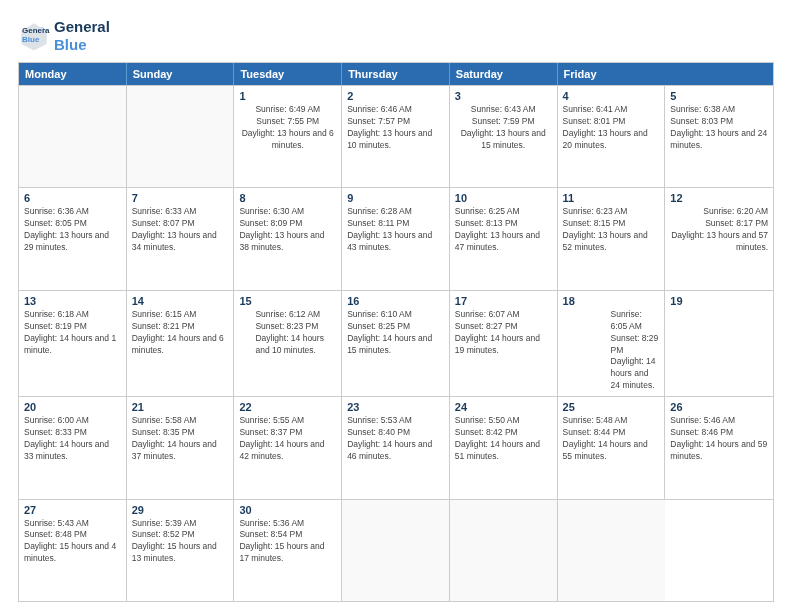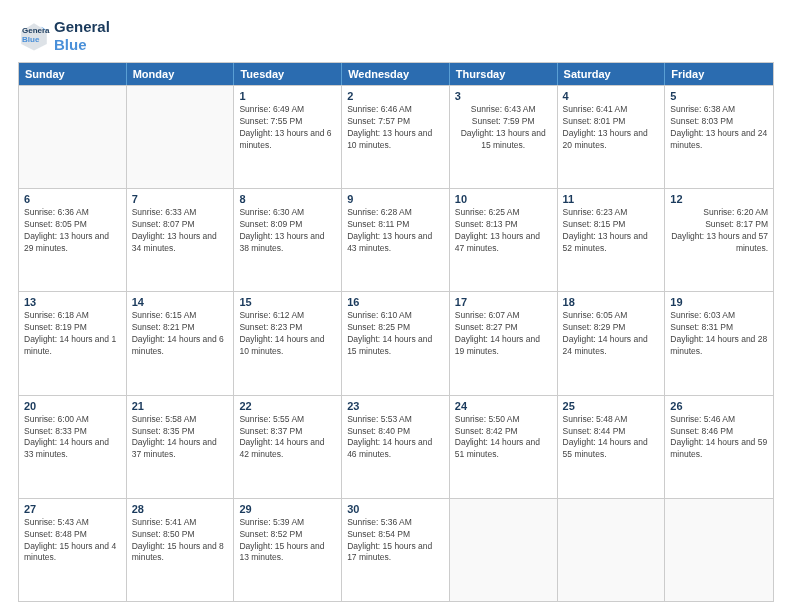--- a/index.html
+++ b/index.html
@@ -127,35 +127,34 @@
       </div>
     </div>
     <div class="title-block">
       <div class="title-month"></div>
       <div class="title-location"></div>
     </div>
   </div>
 
   <div class="calendar">
     <div class="cal-header-row">
-    <div class="cal-header-cell">Sunday</div>
-        <div class="cal-header-cell">Monday</div>
+    <div class="cal-header-cell">Monday</div>
+        <div class="cal-header-cell">Sunday</div>
         <div class="cal-header-cell">Tuesday</div>
-        <div class="cal-header-cell">Wednesday</div>
         <div class="cal-header-cell">Thursday</div>
         <div class="cal-header-cell">Saturday</div>
         <div class="cal-header-cell">Friday</div>
       </div>
     <div class="cal-body">
     <div class="cal-row">
           <div class="cal-cell empty"></div>
           <div class="cal-cell empty"></div>
           <div class="cal-cell">
             <div class="day-number">1</div>
-            <div class="day-info" style="white-space: pre-line;">Sunrise: 6:49 AM
+            <div class="day-info" style="white-space: pre-line; text-align: center;">Sunrise: 6:49 AM
 Sunset: 7:55 PM
 Daylight: 13 hours and 6 minutes.</div>
           </div>
           <div class="cal-cell">
             <div class="day-number">2</div>
             <div class="day-info" style="white-space: pre-line;">Sunrise: 6:46 AM
 Sunset: 7:57 PM
 Daylight: 13 hours and 10 minutes.</div>
           </div>
           <div class="cal-cell">
@@ -229,47 +228,44 @@
 Daylight: 14 hours and 1 minute.</div>
           </div>
           <div class="cal-cell">
             <div class="day-number">14</div>
             <div class="day-info" style="white-space: pre-line;">Sunrise: 6:15 AM
 Sunset: 8:21 PM
 Daylight: 14 hours and 6 minutes.</div>
           </div>
           <div class="cal-cell">
             <div class="day-number">15</div>
-            <div class="day-info" style="white-space: pre-line;">Sunrise: 6:12 AM
+            <div class="day-info" style="white-space: pre-line; margin-left: 16px;">Sunrise: 6:12 AM
 Sunset: 8:23 PM
 Daylight: 14 hours and 10 minutes.</div>
           </div>
           <div class="cal-cell">
             <div class="day-number">16</div>
             <div class="day-info" style="white-space: pre-line;">Sunrise: 6:10 AM
 Sunset: 8:25 PM
 Daylight: 14 hours and 15 minutes.</div>
           </div>
           <div class="cal-cell">
             <div class="day-number">17</div>
             <div class="day-info" style="white-space: pre-line;">Sunrise: 6:07 AM
 Sunset: 8:27 PM
 Daylight: 14 hours and 19 minutes.</div>
           </div>
           <div class="cal-cell">
             <div class="day-number">18</div>
-            <div class="day-info" style="white-space: pre-line;">Sunrise: 6:05 AM
+            <div class="day-info" style="white-space: pre-line; margin-left: 48px;">Sunrise: 6:05 AM
 Sunset: 8:29 PM
 Daylight: 14 hours and 24 minutes.</div>
           </div>
           <div class="cal-cell">
             <div class="day-number">19</div>
-            <div class="day-info" style="white-space: pre-line;">Sunrise: 6:03 AM
-Sunset: 8:31 PM
-Daylight: 14 hours and 28 minutes.</div>
           </div>
         </div>
         <div class="cal-row">
           <div class="cal-cell">
             <div class="day-number">20</div>
             <div class="day-info" style="white-space: pre-line;">Sunrise: 6:00 AM
 Sunset: 8:33 PM
 Daylight: 14 hours and 33 minutes.</div>
           </div>
           <div class="cal-cell">
@@ -308,26 +304,20 @@
 Sunset: 8:46 PM
 Daylight: 14 hours and 59 minutes.</div>
           </div>
         </div>
         <div class="cal-row">
           <div class="cal-cell">
             <div class="day-number">27</div>
             <div class="day-info" style="white-space: pre-line;">Sunrise: 5:43 AM
 Sunset: 8:48 PM
 Daylight: 15 hours and 4 minutes.</div>
-          </div>
-          <div class="cal-cell">
-            <div class="day-number">28</div>
-            <div class="day-info" style="white-space: pre-line;">Sunrise: 5:41 AM
-Sunset: 8:50 PM
-Daylight: 15 hours and 8 minutes.</div>
           </div>
           <div class="cal-cell">
             <div class="day-number">29</div>
             <div class="day-info" style="white-space: pre-line;">Sunrise: 5:39 AM
 Sunset: 8:52 PM
 Daylight: 15 hours and 13 minutes.</div>
           </div>
           <div class="cal-cell">
             <div class="day-number">30</div>
             <div class="day-info" style="white-space: pre-line;">Sunrise: 5:36 AM

